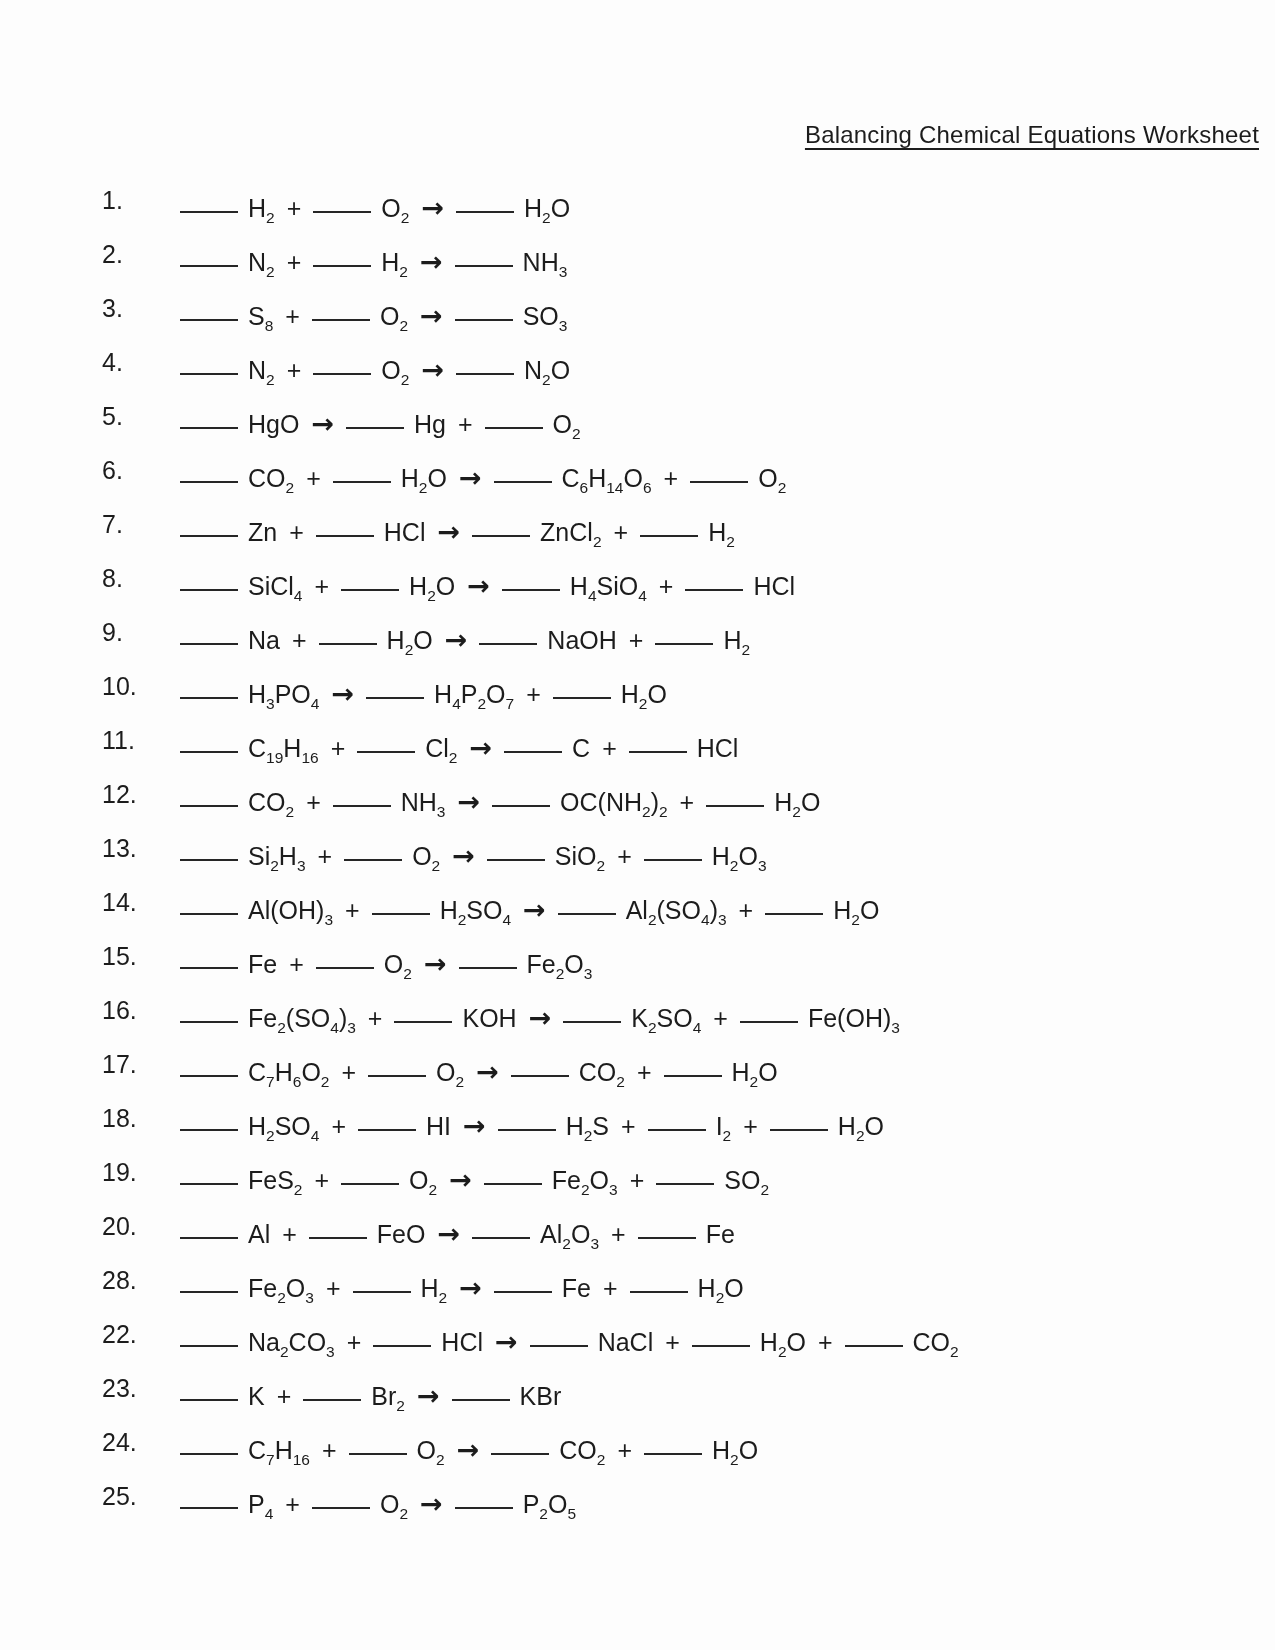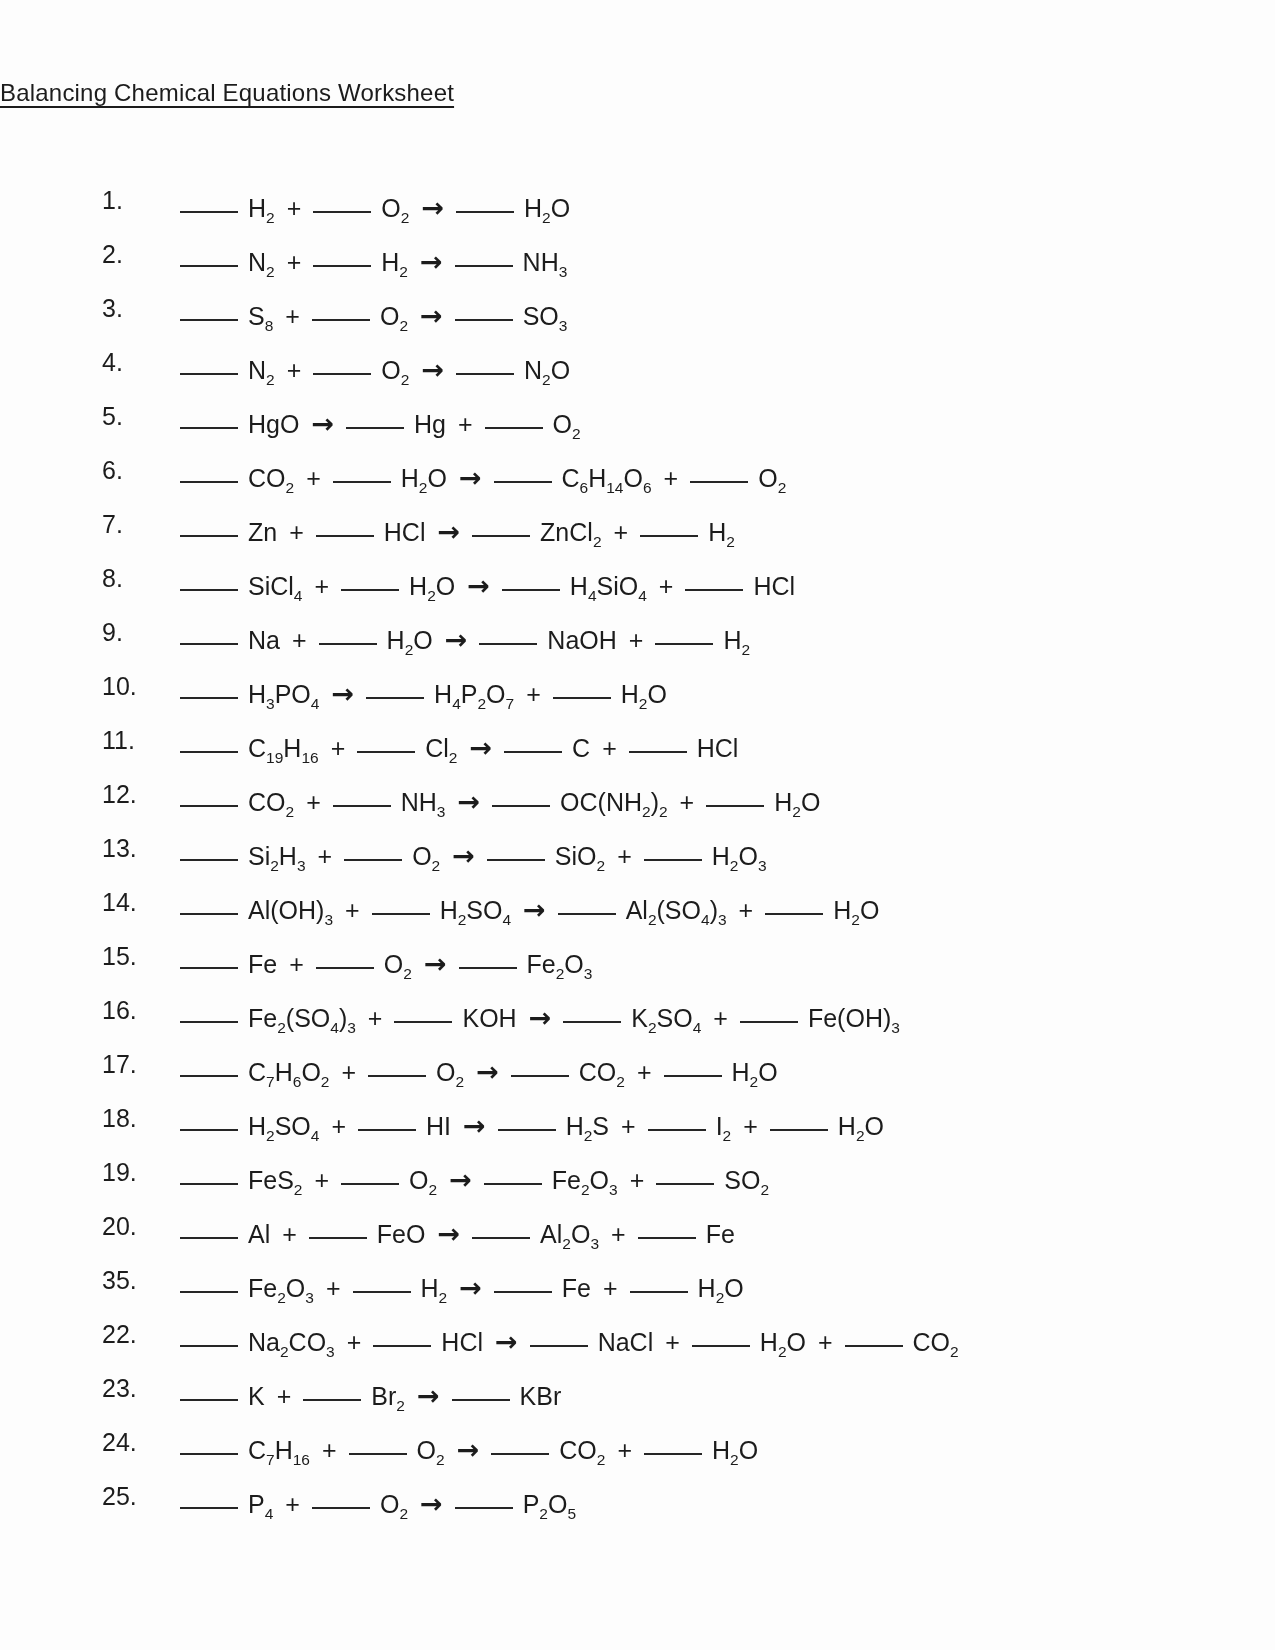--- a/index.html
+++ b/index.html
@@ -6,23 +6,23 @@
   .page {
     position: relative;
     width: 1275px;
     height: 1650px;
     background: #fdfdfd;
     font-family: "Liberation Sans", "DejaVu Sans", sans-serif;
     color: #1c1c1c;
     overflow: hidden;
   }
   .title {
-    margin: 0;
-    padding-top: 81px;
-    text-align: left;
+    margin: 16px;
+    padding-top: 107px;
+    text-align: right;
     font-size: 24px;
     font-weight: 400;
     line-height: 1;
     text-decoration: underline;
     text-underline-offset: 5px;
     letter-spacing: 0.2px;
   }
   .rows {
     position: absolute;
     top: 173px;
@@ -368,21 +368,21 @@
           <span class="formula">FeO</span>
           <span class="arrow">→</span>
           <span class="blank"></span>
           <span class="formula">Al<sub>2</sub>O<sub>3</sub></span>
           <span class="op">+</span>
           <span class="blank"></span>
           <span class="formula">Fe</span>
         </span>
       </div>
       <div class="row">
-        <span class="num">35.</span>
+        <span class="num">28.</span>
         <span class="eq">
           <span class="blank"></span>
           <span class="formula">Fe<sub>2</sub>O<sub>3</sub></span>
           <span class="op">+</span>
           <span class="blank"></span>
           <span class="formula">H<sub>2</sub></span>
           <span class="arrow">→</span>
           <span class="blank"></span>
           <span class="formula">Fe</span>
           <span class="op">+</span>

